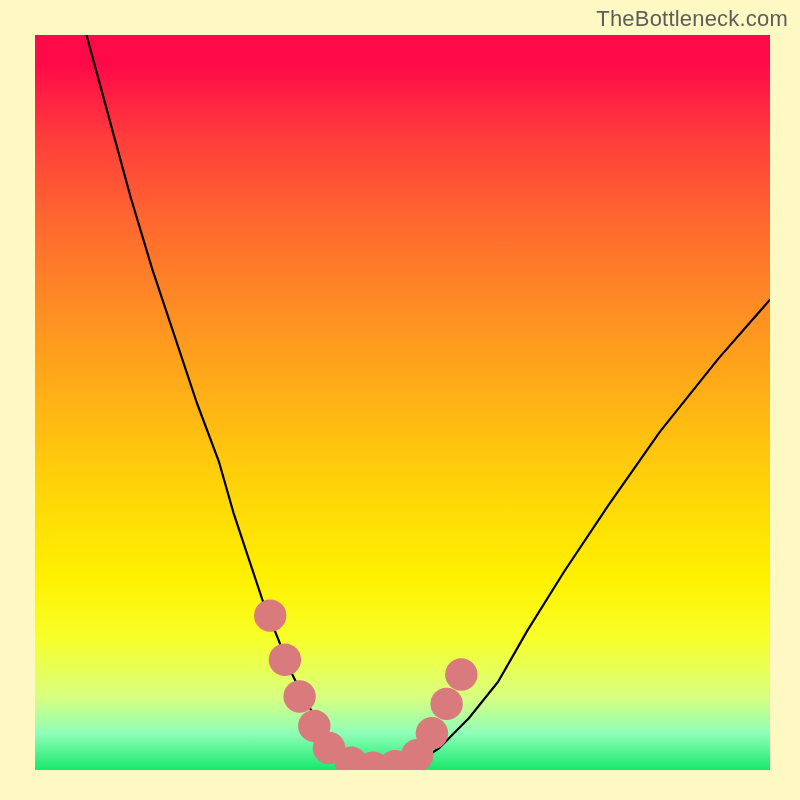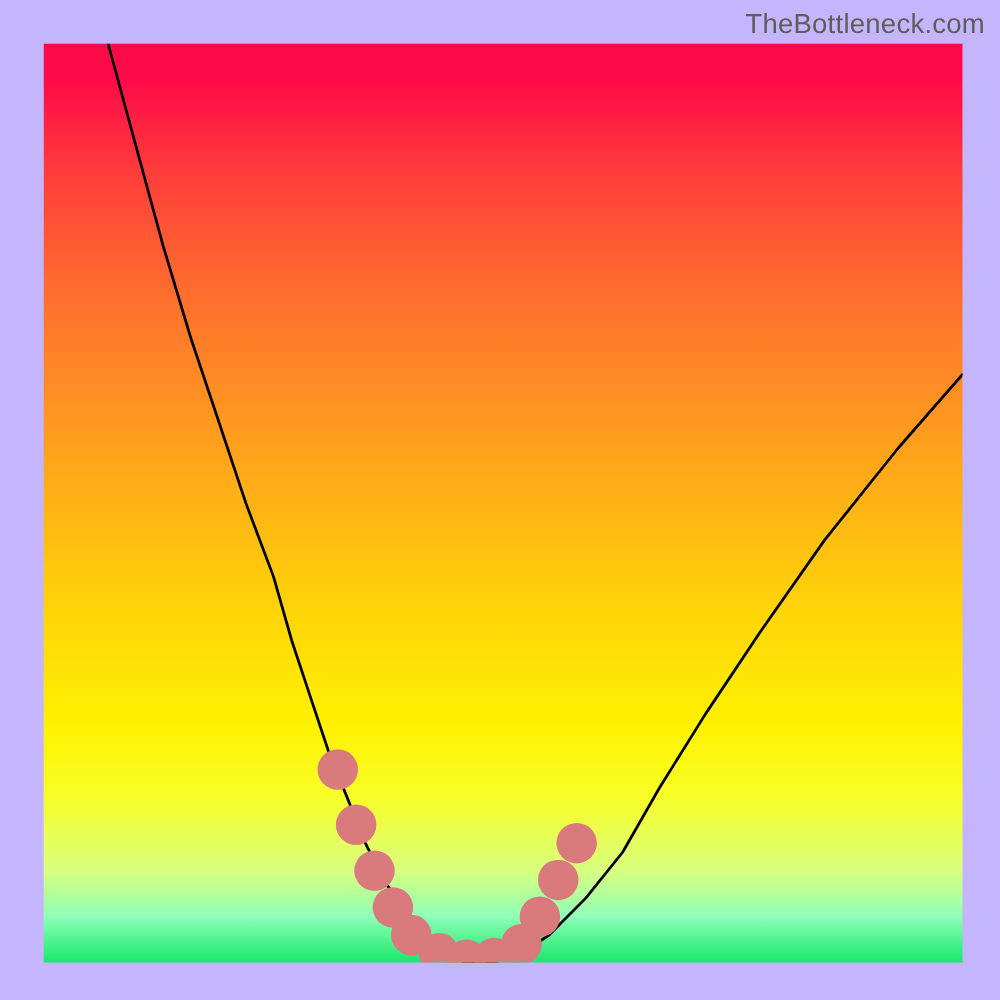--- a/index.html
+++ b/index.html
@@ -8,21 +8,21 @@
     width: 800px;
     height: 800px;
     overflow: hidden;
     background: #000;
     font-family: Arial, Helvetica, sans-serif;
   }
   .frame {
     position: relative;
     width: 800px;
     height: 800px;
-    background: #c4b5fd;
+    background: #fef9c3;
   }
   .plot-area {
     position: absolute;
     left: 35px;
     top: 35px;
     width: 735px;
     height: 735px;
     background: linear-gradient(
       to bottom,
       #ff0a48 0%,

